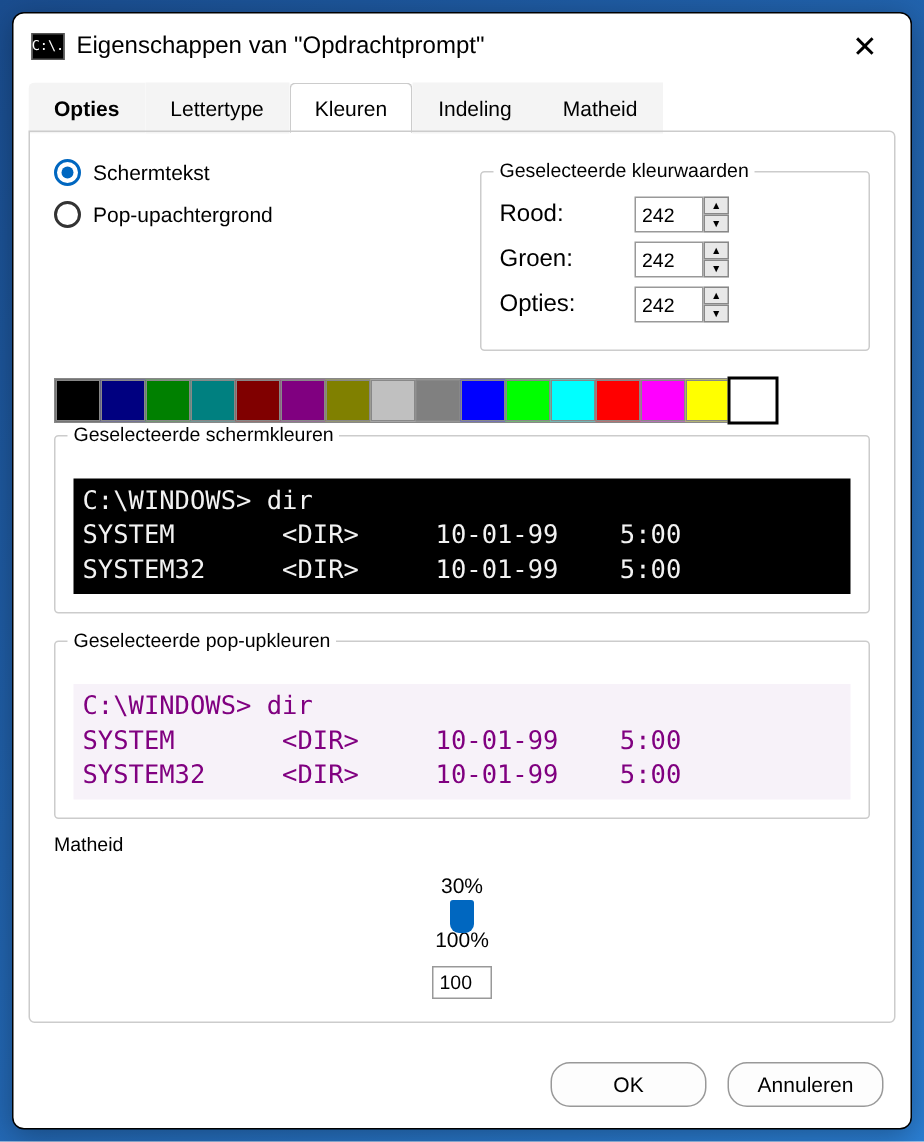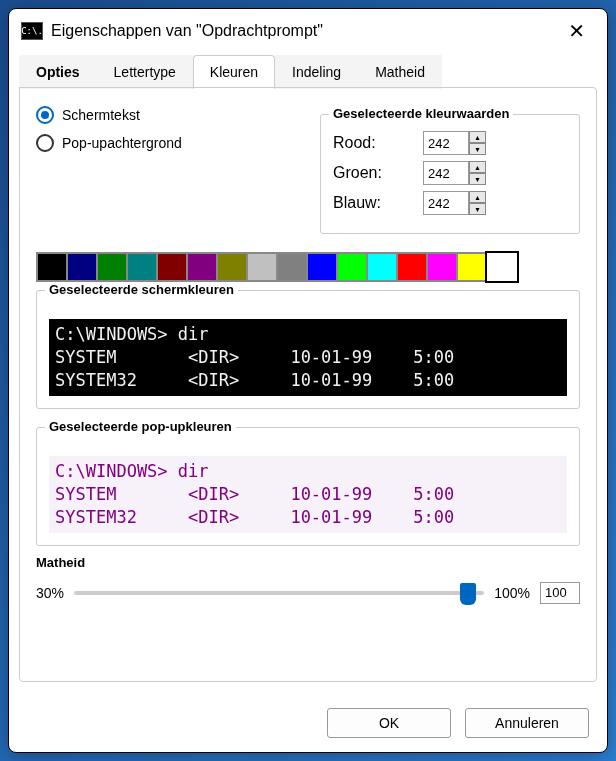--- a/index.html
+++ b/index.html
@@ -14,41 +14,41 @@
 .tab:first-child { border-radius: 4px 0 0 0; font-weight: bold; }
 .tab.active { background: #fff; border: 1px solid #ccc; border-bottom: 1px solid #fff; border-radius: 4px 4px 0 0; }
 .panel { position: absolute; top: 78px; left: 10px; right: 10px; bottom: 70px; border: 1px solid #ccc; border-radius: 0 4px 4px 4px; padding: 18px 16px 16px 16px; }
 .toprow { display: flex; gap: 20px; }
 .radios { flex: 1; }
 .radio { display: flex; align-items: center; gap: 8px; margin-bottom: 10px; font-size: 14px; cursor: pointer; }
 .rcirc { width: 18px; height: 18px; border: 2px solid #333; border-radius: 50%; display: flex; align-items: center; justify-content: center; }
 .radio.sel .rcirc { border-color: #0067c0; }
 .radio.sel .rcirc::after { content: ""; width: 8px; height: 8px; background: #0067c0; border-radius: 50%; }
 .group { border: 1px solid #ccc; border-radius: 3px; padding: 10px 12px 12px 12px; position: relative; margin-top: 8px; }
-.glabel { position: absolute; top: -9px; left: 8px; background: #fff; padding: 0 4px; font-size: 13px; font-weight: bold; }
+.glabel { position: absolute; top: -9px; left: 8px; background: #fff; padding: 0 4px; font-size: 13px; }
 .rgbbox { width: 260px; }
 .rgbrow { display: flex; align-items: center; margin: 6px 0; }
 .rgbrow .lab { width: 90px; font-size: 16px; }
 .spin { display: flex; align-items: center; }
 .spin input { width: 46px; height: 24px; border: 1px solid #999; padding: 2px 4px; font-size: 13px; }
 .spinbtns { display: flex; flex-direction: column; }
 .spinbtns div { width: 17px; height: 12px; border: 1px solid #888; background: #e8e8e8; font-size: 7px; display: flex; align-items: center; justify-content: center; cursor: pointer; }
 .palette { display: flex; margin: 18px 0 8px 0; border: 1px solid #888; width: fit-content; }
 .sw { width: 30px; height: 28px; border: 1px solid #888; cursor: pointer; }
 .sw.sel { width: 34px; height: 32px; margin: -2px; border: 2px solid #000; position: relative; z-index: 2; }
 .preview { font-family: "Consolas", monospace; font-size: 17px; line-height: 1.35; padding: 4px 6px; white-space: pre; margin-top: 18px; }
 .pv-screen { background: #000; color: #f2f2f2; }
 .pv-popup { background: #f7f2f9; color: #800080; }
 .slidebox { margin-top: 8px; }
 .slrow { display: flex; align-items: center; gap: 10px; font-size: 14px; margin-top: 6px; }
 .track { flex: 1; height: 4px; background: #ccc; position: relative; border-radius: 2px; }
 .thumb { position: absolute; top: -8px; width: 16px; height: 22px; background: #0067c0; border-radius: 2px 2px 6px 6px; }
 .opval { width: 40px; height: 22px; border: 1px solid #999; padding: 2px 4px; font-size: 13px; }
 .buttons { position: absolute; bottom: 14px; right: 18px; display: flex; gap: 14px; }
-.btn { width: 124px; height: 30px; border: 1px solid #999; background: #fdfdfd; border-radius: 3px; font-size: 14px; cursor: pointer; }
+.btn { width: 104px; height: 30px; border: 1px solid #999; background: #fdfdfd; border-radius: 13px; font-size: 14px; cursor: pointer; }
 </style>
 </head>
 <body>
 
 <div class="window">
   <div class="titlebar">
     <div class="titleicon">C:\.</div>
     <div class="title">Eigenschappen van "Opdrachtprompt"</div>
     <div class="close">✕</div>
   </div>
@@ -90,21 +90,21 @@
               <div class="lab">Groen:</div>
               <div class="spin">
                 <input value="242" style="">
                 <div class="spinbtns">
                   <div>▲</div>
                   <div>▼</div>
                 </div>
               </div>
             </div>
             <div class="rgbrow">
-              <div class="lab">Blauw:</div>
+              <div class="lab">Opties:</div>
               <div class="spin">
                 <input value="242" style="">
                 <div class="spinbtns">
                   <div>▲</div>
                   <div>▼</div>
                 </div>
               </div>
             </div>
           </div>
       </div>
@@ -138,21 +138,21 @@
 
     <div class="group" style="margin-top:18px;">
       <div class="glabel">Geselecteerde pop-upkleuren</div>
       <div class="preview pv-popup">C:\WINDOWS&gt; dir
 SYSTEM       &lt;DIR&gt;     10-01-99    5:00
 SYSTEM32     &lt;DIR&gt;     10-01-99    5:00</div>
     </div>
 
     <div class="group slidebox" style="margin-top:18px; border:none; padding:4px 0;">
       <div class="glabel" style="left:0; padding-left:0;">Matheid</div>
-      <div class="slrow" style="margin-top:14px;">
+      <div class="slrow" style="margin-top:14px;flex-direction:column;">
         <span>30%</span>
         <div class="track">
           <div class="thumb" id="thumb" style="left: calc(96% - 8px);"></div>
         </div>
         <span>100%</span>
         <input class="opval" value="100" style="">
       </div>
     </div>
   </div>
 

